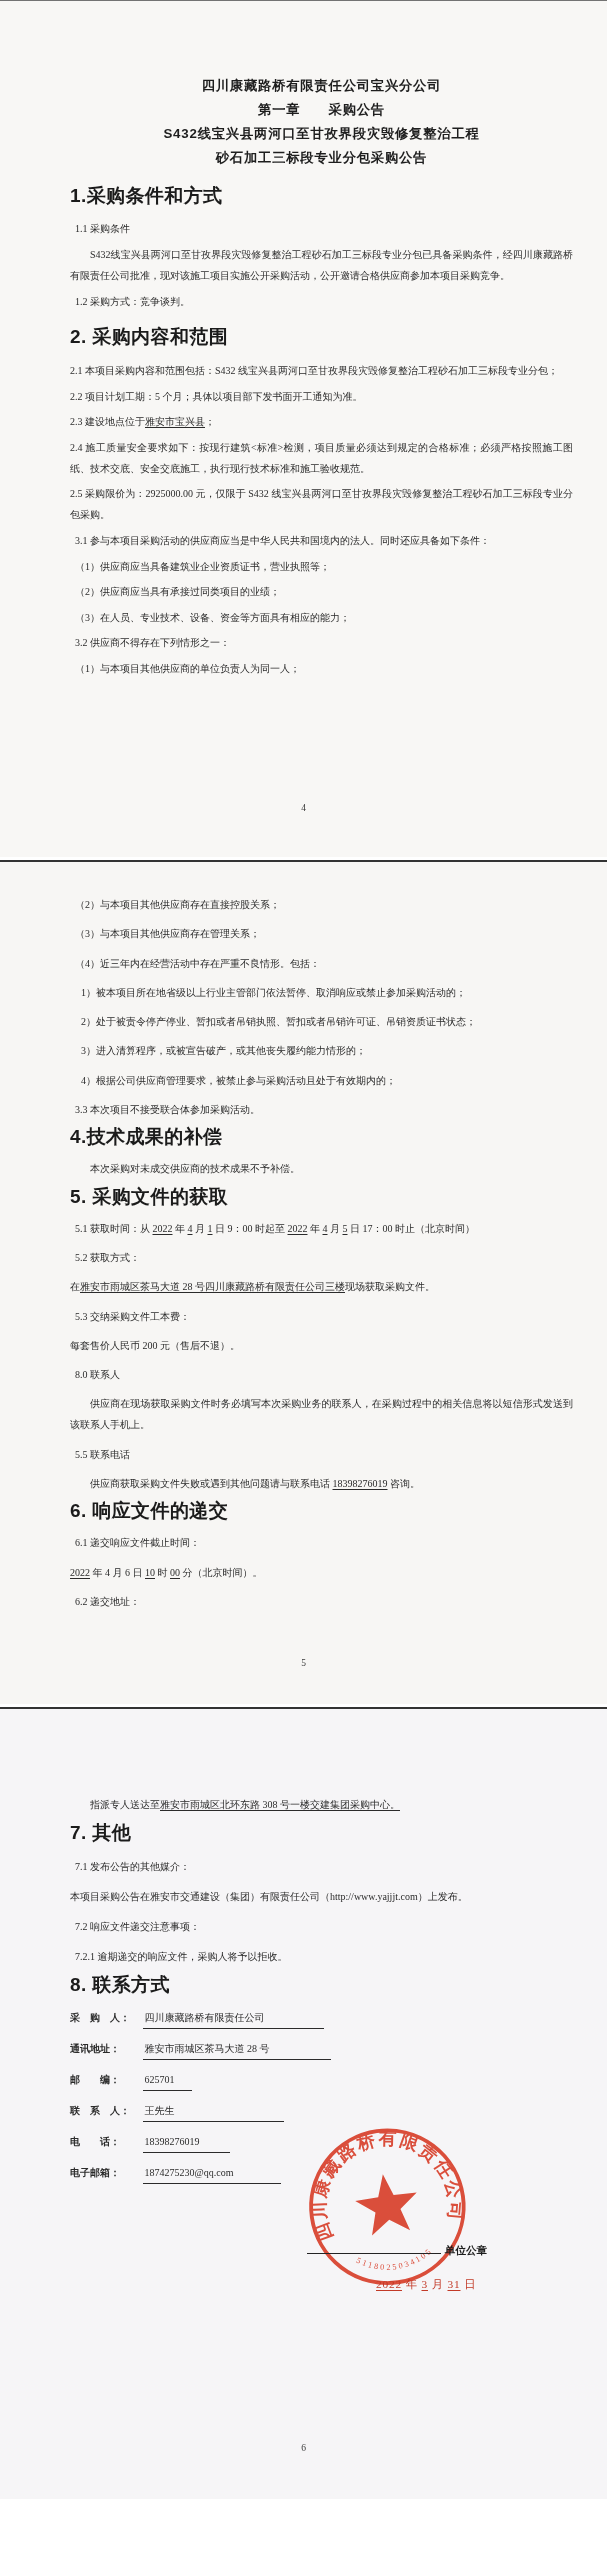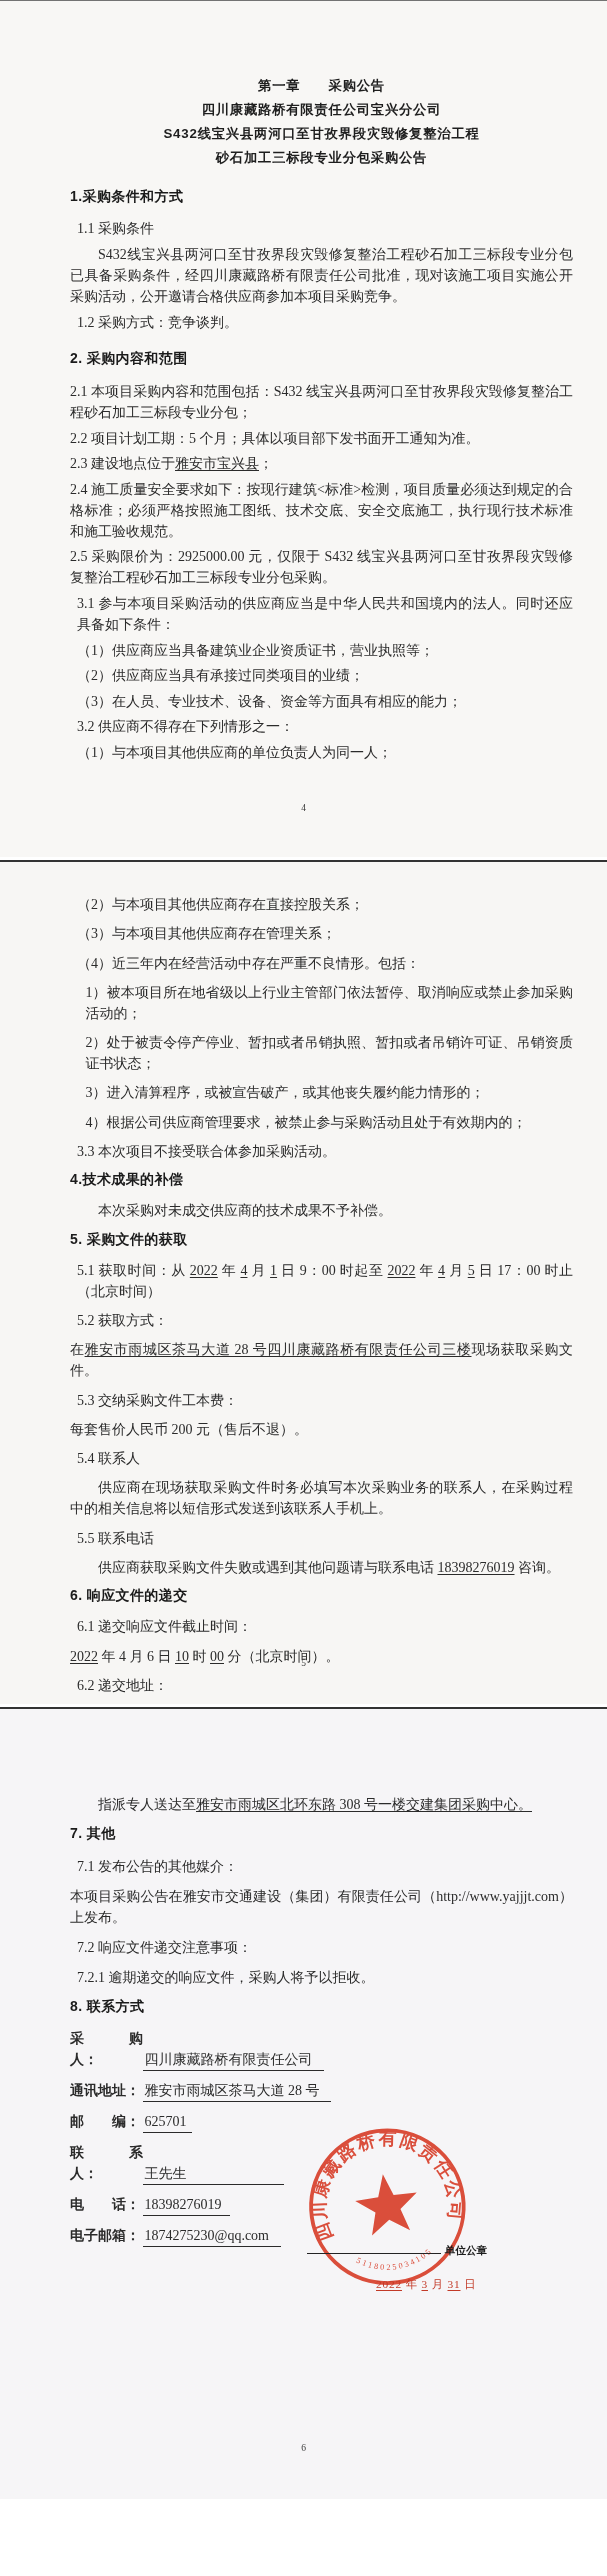--- a/index.html
+++ b/index.html
@@ -9,29 +9,29 @@
     width:607px;
     font-family:"Liberation Serif","DejaVu Serif",serif;
     color:#2b2b2b;
     -webkit-font-smoothing:antialiased;
   }
   .page { position:relative; width:607px; overflow:hidden; }
   .page-1 { height:857px; background:#f8f7f5; border-top:1.5px solid #737373; padding:73px 34px 0 70px; }
   .page-2 { height:844px; background:#f7f6f4; border-top:2.3px solid #333333; margin-top:3px; padding:32px 34px 0 70px; }
   .page-3 { height:792px; background:#f6f5f7; border-top:2.3px solid #333333; margin-top:3px; padding:85px 34px 0 70px; }
 
-  .blk { font-size:14px; line-height:21px; text-align:justify; }
+  .blk { font-size:10px; line-height:21px; text-align:justify; }
   .title {
     font-family:"Liberation Sans","DejaVu Sans",sans-serif;
     font-weight:bold; font-size:13.3px; line-height:24px;
     text-align:center; letter-spacing:0.8px; color:#1e1e1e;
   }
   .h1 {
     font-family:"Liberation Sans","DejaVu Sans",sans-serif;
-    font-weight:bold; font-size:14px; line-height:18px;
+    font-weight:bold; font-size:19px; line-height:18px;
     letter-spacing:0.4px; color:#1b1b1b;
   }
   .pi { text-indent:2em; }
   .pl { padding-left:0.5em; }
   .pl2 { padding-left:1.1em; }
 
   .page-1 .blk { margin-bottom:4.6px; }
   .page-1 .h1  { margin:16.7px 0 13.7px; }
   .page-1 .title { margin-bottom:0; }
   .page-2 .blk { margin-bottom:8.3px; }
@@ -69,22 +69,22 @@
   .seal-date {
     position:absolute; left:376px; top:568px;
     font-size:11.4px; letter-spacing:0.8px; white-space:nowrap;text-align:center;
   }
 </style>
 </head>
 <body>
 
 <div class="page page-1">
   <div>
+      <div class="blk title"><span>四川康藏路桥有限责任公司宝兴分公司</span></div>
       <div class="blk title"><span>第一章　　采购公告</span></div>
-      <div class="blk title"><span>四川康藏路桥有限责任公司宝兴分公司</span></div>
       <div class="blk title"><span>S432线宝兴县两河口至甘孜界段灾毁修复整治工程</span></div>
       <div class="blk title"><span>砂石加工三标段专业分包采购公告</span></div>
       <div class="blk h1"><span>1.采购条件和方式</span></div>
       <div class="blk pl"><span>1.1 采购条件</span></div>
       <div class="blk pi"><span>S432线宝兴县两河口至甘孜界段灾毁修复整治工程砂石加工三标段专业分包已具备采购条件，经四川康藏路桥有限责任公司批准，现对该施工项目实施公开采购活动，公开邀请合格供应商参加本项目采购竞争。</span></div>
       <div class="blk pl"><span>1.2 采购方式：竞争谈判。</span></div>
       <div class="blk h1"><span>2. 采购内容和范围</span></div>
       <div class="blk p"><span>2.1 本项目采购内容和范围包括：S432 线宝兴县两河口至甘孜界段灾毁修复整治工程砂石加工三标段专业分包；</span></div>
       <div class="blk p"><span>2.2 项目计划工期：5 个月；具体以项目部下发书面开工通知为准。</span></div>
       <div class="blk p"><span>2.3 建设地点位于</span><span class="useg">雅安市宝兴县</span><span>；</span></div>
@@ -111,21 +111,21 @@
       <div class="blk pl2"><span>4）根据公司供应商管理要求，被禁止参与采购活动且处于有效期内的；</span></div>
       <div class="blk pl"><span>3.3 本次项目不接受联合体参加采购活动。</span></div>
       <div class="blk h1"><span>4.技术成果的补偿</span></div>
       <div class="blk pi"><span>本次采购对未成交供应商的技术成果不予补偿。</span></div>
       <div class="blk h1"><span>5. 采购文件的获取</span></div>
       <div class="blk pl"><span>5.1 获取时间：从 </span><span class="useg">2022</span><span> 年 </span><span class="useg">4</span><span> 月 </span><span class="useg">1</span><span> 日 9：00 时起至 </span><span class="useg">2022</span><span> 年 </span><span class="useg">4</span><span> 月 </span><span class="useg">5</span><span> 日 17：00 时止（北京时间）</span></div>
       <div class="blk pl"><span>5.2 获取方式：</span></div>
       <div class="blk p"><span>在</span><span class="useg">雅安市雨城区茶马大道 28 号四川康藏路桥有限责任公司三楼</span><span>现场获取采购文件。</span></div>
       <div class="blk pl"><span>5.3 交纳采购文件工本费：</span></div>
       <div class="blk p"><span>每套售价人民币 200  元（售后不退）。</span></div>
-      <div class="blk pl"><span>5.4 联系人</span></div>
+      <div class="blk pl"><span>8.0 联系人</span></div>
       <div class="blk pi"><span>供应商在现场获取采购文件时务必填写本次采购业务的联系人，在采购过程中的相关信息将以短信形式发送到该联系人手机上。</span></div>
       <div class="blk pl"><span>5.5 联系电话</span></div>
       <div class="blk pi"><span>供应商获取采购文件失败或遇到其他问题请与联系电话 </span><span class="useg">18398276019</span><span> 咨询。</span></div>
       <div class="blk h1"><span>6. 响应文件的递交</span></div>
       <div class="blk pl"><span>6.1 递交响应文件截止时间：</span></div>
       <div class="blk p"><span class="useg">2022</span><span> 年 4 月 6 日 </span><span class="useg">10</span><span> 时 </span><span class="useg">00</span><span> 分（北京时间）。</span></div>
       <div class="blk pl"><span>6.2 递交地址：</span></div>
     </div>
   <div class="pagenum">5</div>
 </div>

